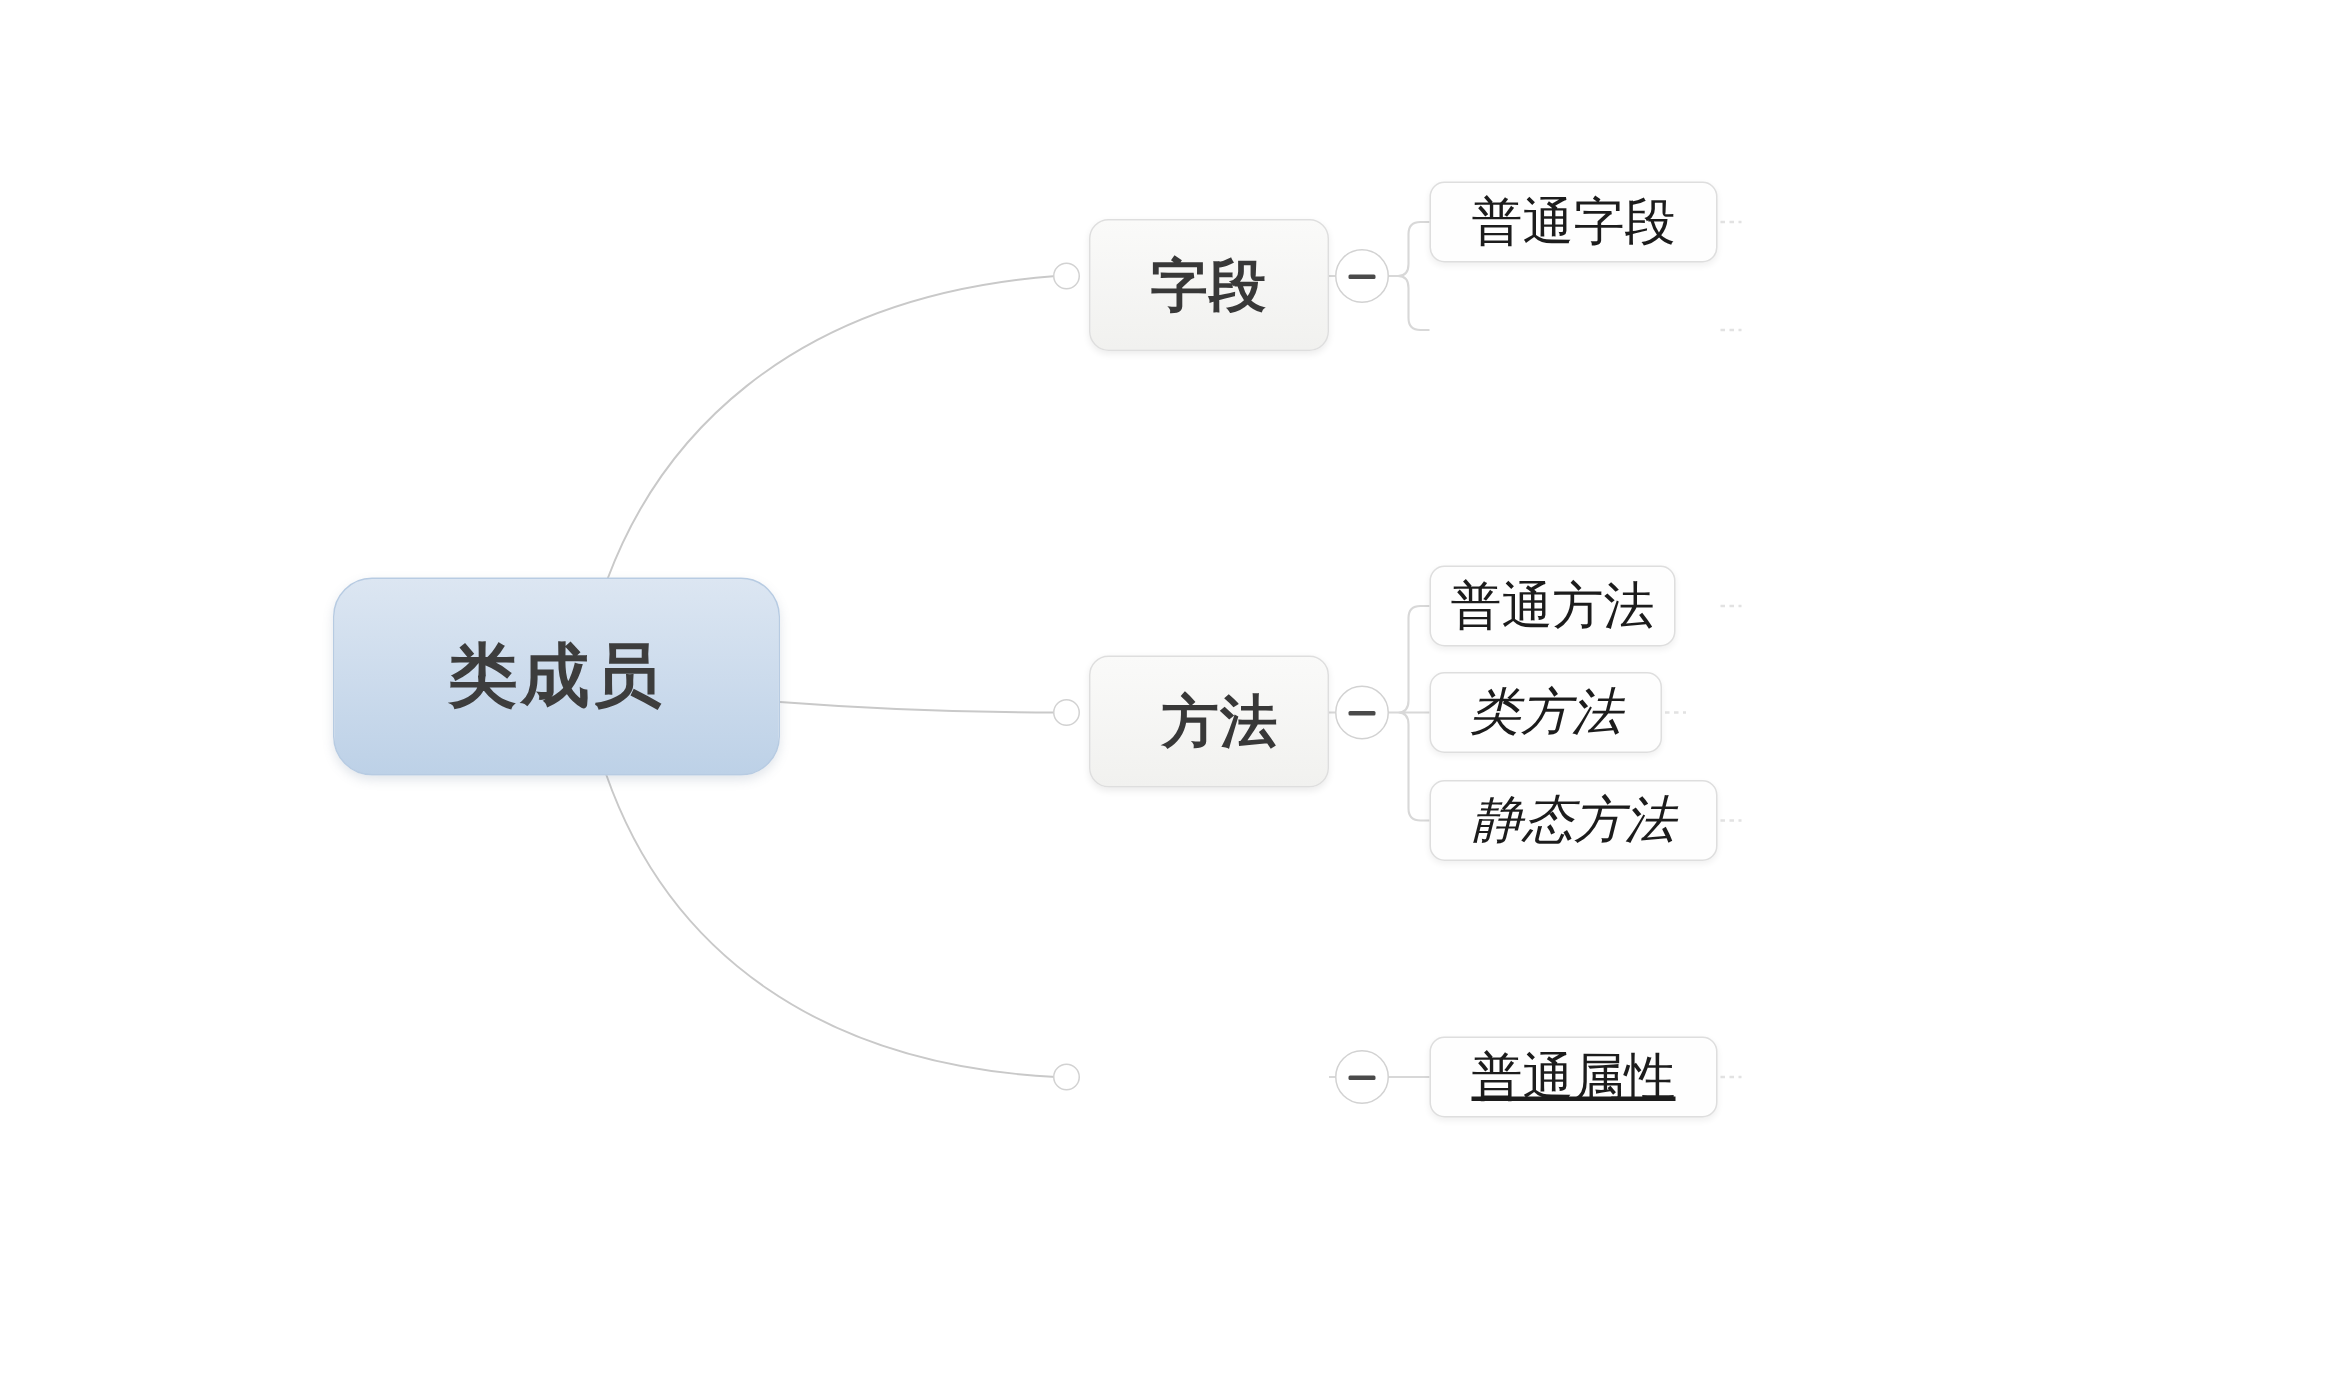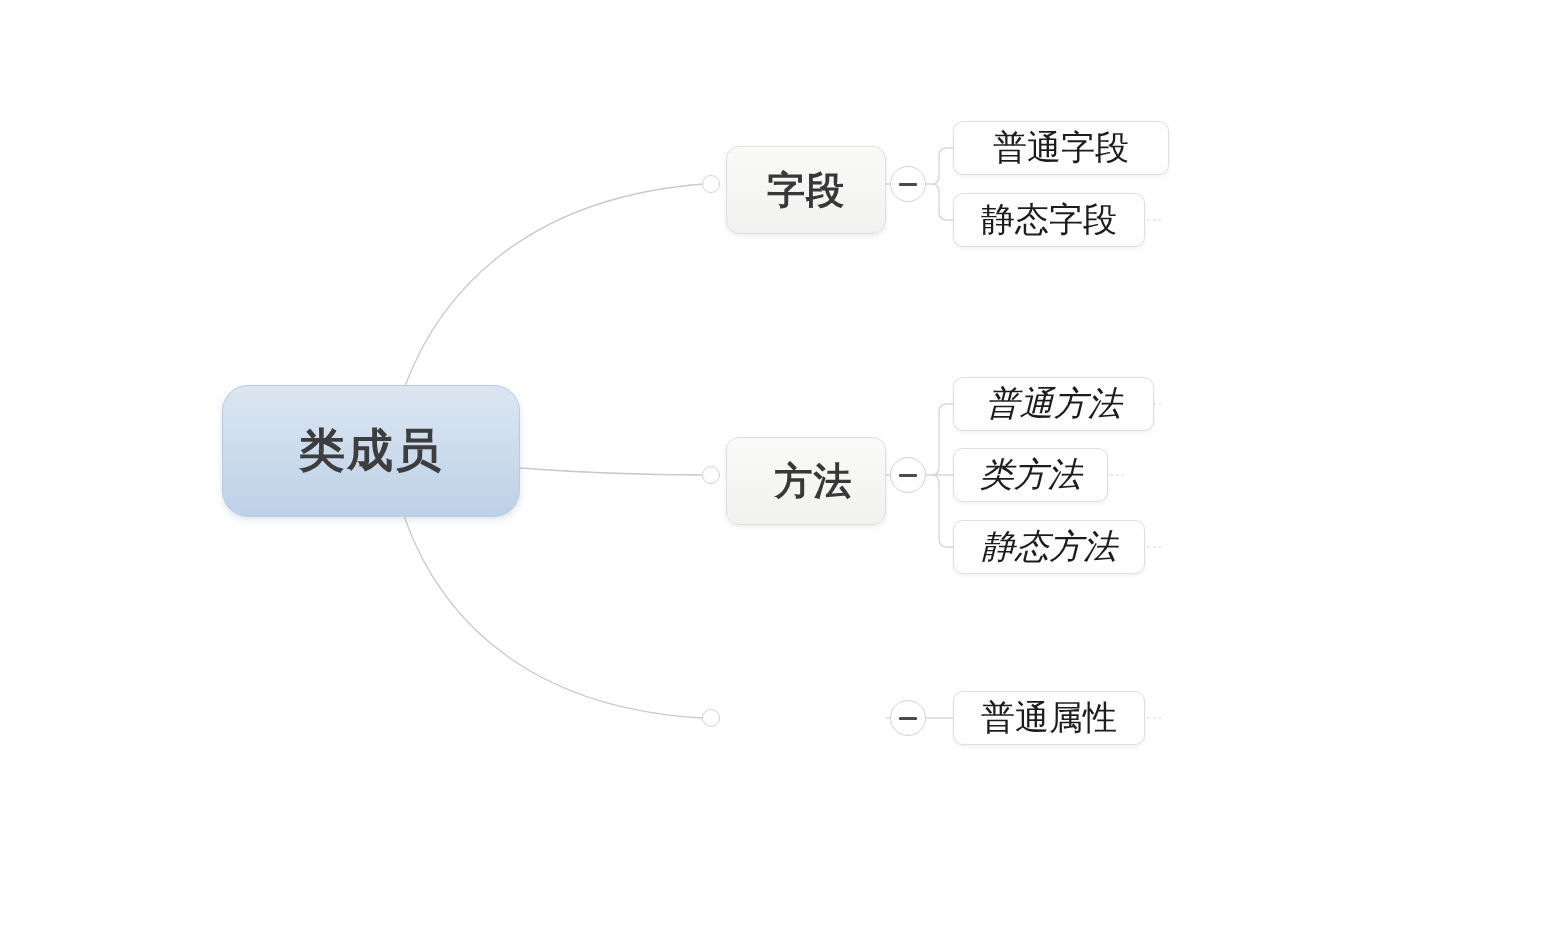--- a/index.html
+++ b/index.html
@@ -67,26 +67,26 @@
     background:var(--leaf-fill);
     border:1px solid var(--node-border);
     border-radius:10px;
     box-shadow:0 2px 4px rgba(0,0,0,0.06);
     font-size:34px;font-weight:normal;color:var(--leaf-text);
   }
   #branch-field {left:726px;top:146px;}
   #branch-method{left:726px;top:437px;padding-left:15px;}
   #branch-prop  {left:726px;top:680px;}
 
-  #leaf-field-normal {left:953px;top:121px;width:216px;text-align:right;}
+  #leaf-field-normal {left:953px;top:121px;width:192px;text-align:right;}
   #leaf-field-static {left:953px;top:193px;width:192px;}
-  #leaf-method-normal{left:953px;top:377px;width:201px;font-style:italic;}
+  #leaf-method-normal{left:953px;top:377px;width:164px;}
   #leaf-method-class {left:953px;top:448px;width:155px;font-style:italic;}
   #leaf-method-static{left:953px;top:520px;width:192px;font-style:italic;}
-  #leaf-prop-normal  {left:953px;top:691px;width:192px;}
+  #leaf-prop-normal  {left:953px;top:691px;width:192px;text-decoration:underline;}
 
   .dot{
     position:absolute;width:18px;height:18px;
     border-radius:50%;
     background:#fff;
     border:1.5px solid var(--toggle-border);
     box-sizing:border-box;
   }
   #dot-field {left:702px;top:175px;}
   #dot-method{left:702px;top:466px;}
@@ -130,21 +130,20 @@
     <path class="stub" d="M 1147 547 H 1161"></path>
     <path class="stub" d="M 1147 718 H 1161"></path>
   </svg>
 
   <div class="topic topic-root">类成员</div>
 
   <div class="topic topic-branch" id="branch-field">字段</div>
   <div class="topic topic-branch" id="branch-method">方法</div>
 
   <div class="topic topic-leaf" id="leaf-field-normal">普通字段</div>
-  <div class="topic topic-leaf" id="leaf-field-static">静态字段</div>
   <div class="topic topic-leaf" id="leaf-method-normal">普通方法</div>
   <div class="topic topic-leaf" id="leaf-method-class">类方法</div>
   <div class="topic topic-leaf" id="leaf-method-static">静态方法</div>
   <div class="topic topic-leaf" id="leaf-prop-normal">普通属性</div>
 
   <div class="dot" id="dot-field"></div>
   <div class="dot" id="dot-method"></div>
   <div class="dot" id="dot-prop"></div>
 
   <div class="toggle" id="toggle-field">

